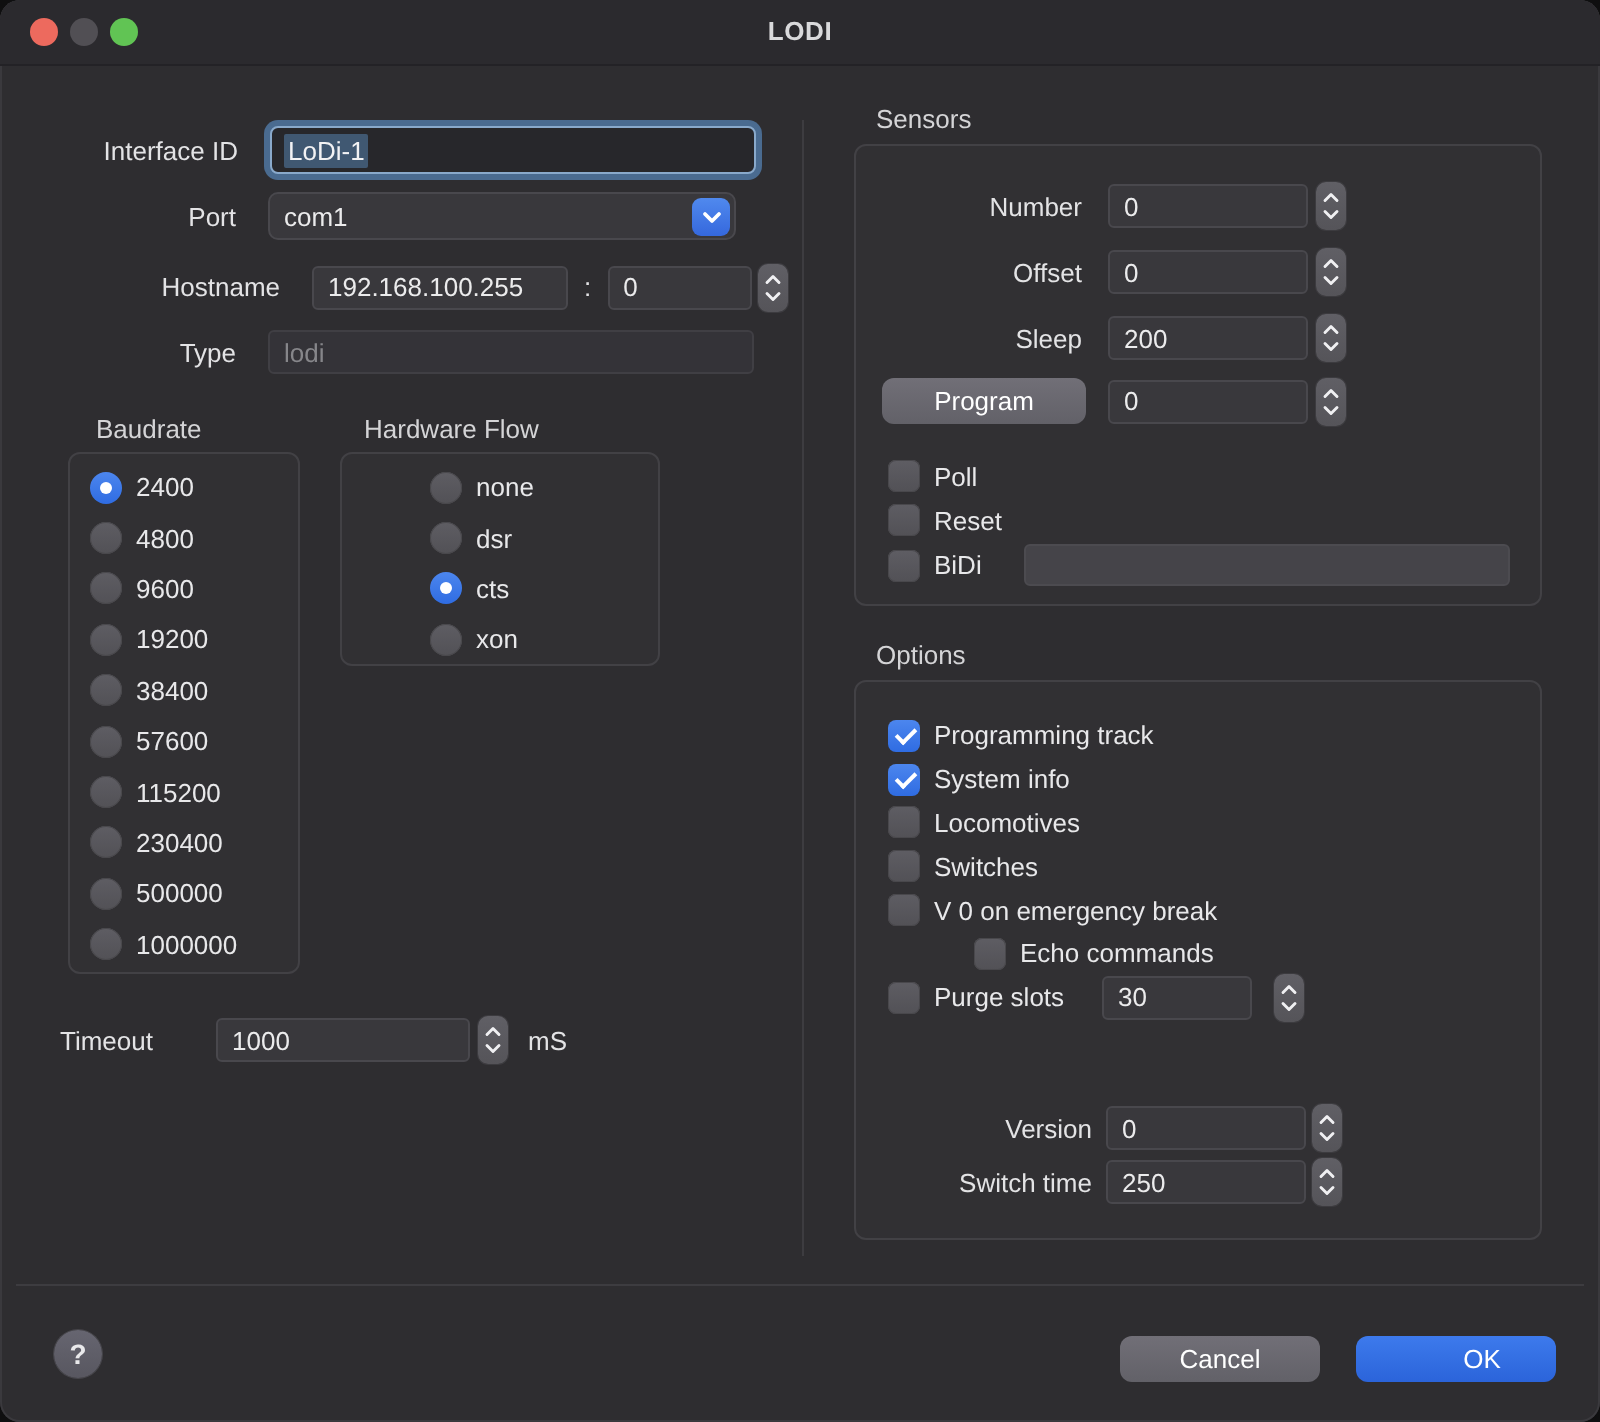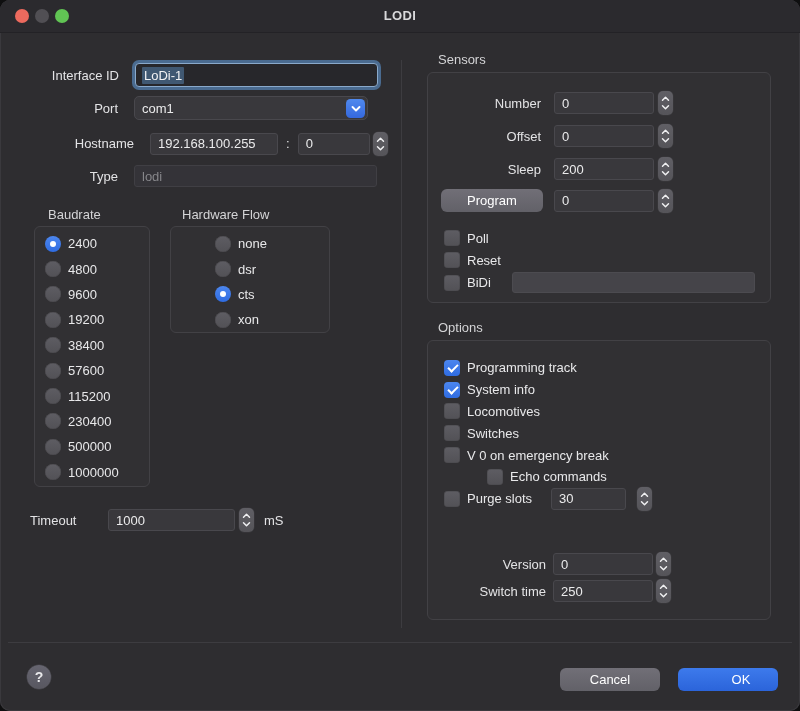--- a/index.html
+++ b/index.html
@@ -74,21 +74,21 @@
     <div class="dropdown" style="margin-left:16px;width:234px;">
       <span class="dd-value">com1</span>
       <span class="dd-btn">
         <svg width="10" height="7" viewBox="0 0 10 7">
             <path d="M1.5 2 L5 5.5 L8.5 2"></path>
           </svg>
       </span>
     </div>
   </div>
 
-  <div class="row" style="left:16px;top:132px;height:23px;width:395px;">
+  <div class="row" style="left:0;top:132px;height:23px;width:395px;padding-left:22px;">
     <div class="lbl" style="width:118px;text-align:right;">Hostname</div>
     <input class="field" style="margin-left: 16px; width: 128px;" value="192.168.100.255">
     <span class="colon" style="margin:0 8px;">:</span>
     <input class="field" style="width: 72px;" value="0">
     <span class="stepper" style="margin-left:3px;">
         <svg width="9" height="6" viewBox="0 0 10 7">
           <path d="M1.5 5 L5 1.5 L8.5 5"></path>
         </svg>
         <svg width="9" height="6" viewBox="0 0 10 7">
           <path d="M1.5 2 L5 5.5 L8.5 2"></path>

